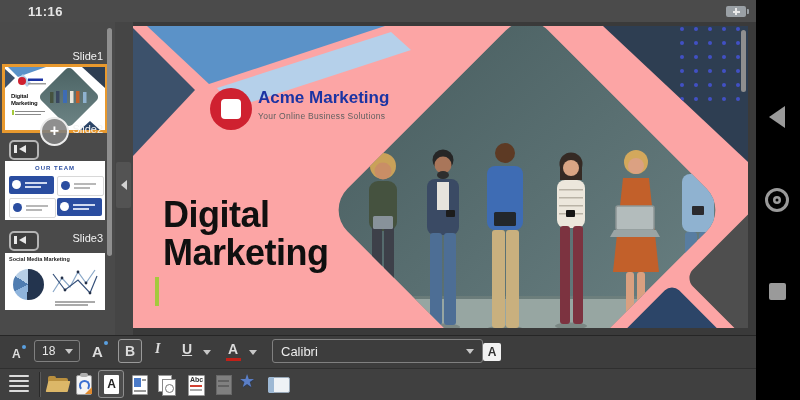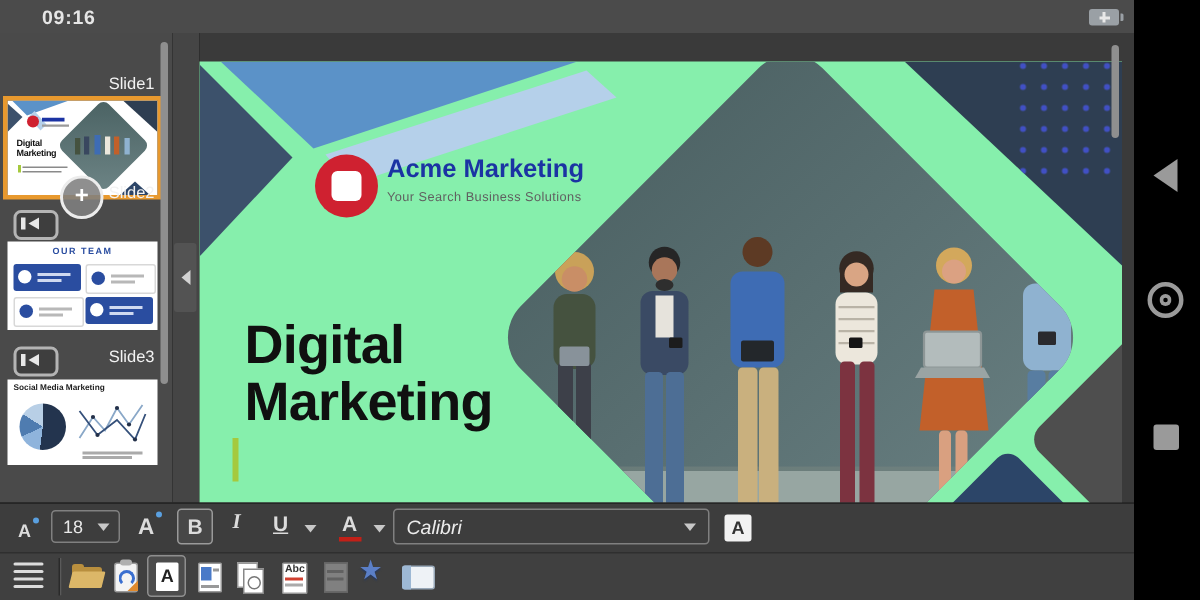--- a/index.html
+++ b/index.html
@@ -60,21 +60,21 @@
   .t3-cap1{left:50px;top:48px;width:40px;height:1.5px;background:#aaa;}
   .t3-cap2{left:50px;top:51px;width:33px;height:1.5px;background:#aaa;}
 
   
   .splitter{left:115px;top:22px;width:18px;height:313px;background:#454545;}
   .split-handle{left:1px;top:140px;width:15px;height:46px;background:#535353;border-radius:2px;}
   .split-arrow{left:4.5px;top:18px;width:0;height:0;border-top:5px solid transparent;border-bottom:5px solid transparent;border-right:6px solid #d2d2d2;}
 
   
   .canvas{left:133px;top:22px;width:623px;height:313px;background:#3a3a3a;}
-  .slide{left:133px;top:26px;width:615px;height:302px;background:#86efac;overflow:hidden;margin-top:15px;}
+  .slide{left:133px;top:26px;width:615px;height:302px;background:#fca5a5;overflow:hidden;}
   .canvas-scroll{left:741px;top:30px;width:5px;height:62px;background:#8f8f8f;border-radius:3px;z-index:5;}
 
   .logo-circle{left:77px;top:62px;width:42px;height:42px;border-radius:50%;background:#cf2130;}
   .logo-circle .sq{position:absolute;left:11px;top:11px;width:20px;height:20px;background:#fff;border-radius:4px;}
   .logo-name{left:125px;top:62px;font-size:17px;font-weight:800;color:#1b33a3;}
   .logo-tagline{left:125px;top:85px;font-size:8.5px;color:#606060;letter-spacing:.3px;}
 
   .slide-title{left:30px;top:170px;font-size:36px;line-height:38px;font-weight:800;color:#101010;letter-spacing:-.5px;}
   .green-bar{left:22px;top:251px;width:4px;height:29px;background:#a5c93d;}
   .subtitle{left:33px;top:250px;font-size:9.8px;line-height:15px;color:#3a3a3a;}
@@ -89,21 +89,21 @@
   .size-box .val{position:absolute;left:7px;top:3px;font-size:12px;color:#e8e8e8;}
   .grow-font{left:92px;top:7px;font-size:15px;}
   .grow-font .blue-dot{right:-5px;top:-2px;}
   .caret{position:absolute;width:0;height:0;border-left:4.5px solid transparent;border-right:4.5px solid transparent;border-top:5px solid #c8c8c8;}
   .bold-btn{left:118px;top:3px;width:24px;height:24px;border:1px solid #9a9a9a;border-radius:3px;box-sizing:border-box;background:#474747;text-align:center;}
   .bold-btn span{font-size:14px;line-height:22px;}
   .italic-btn{left:155px;top:5px;font-size:14px;font-style:italic;font-family:"Liberation Serif",serif;}
   .uline-btn{left:182px;top:5px;font-size:14px;text-decoration:underline;}
   .fcolor-btn{left:228px;top:5px;font-size:14px;}
   .fcolor-red{left:226px;top:22px;width:15px;height:3px;background:#c22018;}
-  .font-box{left:262px;top:3px;width:211px;height:24px;border:1px solid #808080;border-radius:3px;box-sizing:border-box;font-style:italic;}
+  .font-box{left:272px;top:3px;width:211px;height:24px;border:1px solid #808080;border-radius:3px;box-sizing:border-box;}
   .font-box .val{position:absolute;left:8px;top:4px;font-size:13px;color:#ececec;}
   .charstyle-btn{left:483px;top:7px;width:18px;height:18px;background:#f2f2f2;border-radius:2px;text-align:center;font-size:12px;font-weight:700;color:#333;line-height:18px;}
 
   
   .icon-bar{left:0;top:368px;width:756px;height:32px;background:#404040;border-top:1px solid #2f2f2f;box-sizing:border-box;}
   .ibtn{position:absolute;top:4px;width:24px;height:24px;}
   .ham{left:8px;}
   .ham i{position:absolute;left:1px;width:20px;height:2.4px;background:#dcdcdc;border-radius:1px;}
   .sep{left:39px;top:3px;width:1px;height:25px;background:#2a2a2a;border-right:1px solid #5a5a5a;}
   .folder{left:47px;}
@@ -136,21 +136,21 @@
   .dimpg .l{position:absolute;left:5px;width:11px;height:1.5px;background:#8a8a8a;}
   .star{left:239px;top:1px;font-size:18px;color:#5b7fc7;text-shadow:0 1px 1px #2a3a5a;}
   .panel{left:267px;}
   .panel .bx{position:absolute;left:1px;top:4px;width:22px;height:16px;background:#eef2f6;border:1px solid #98a8b8;border-radius:2px;box-sizing:border-box;}
   .panel .tb{position:absolute;left:1px;top:4px;width:6px;height:16px;background:#9db8d4;border-radius:2px 0 0 2px;}
 </style>
 </head>
 <body>
 
 <div class="abs status-bar">
-  <div class="abs clock">09:16</div>
+  <div class="abs clock">11:16</div>
   <div class="abs battery">
     <span class="plus-v"></span>
       <span class="plus-h"></span>
   </div>
 </div>
 
 <div class="abs nav-bar">
   <div class="abs nav-back"></div>
   <div class="abs nav-home">
     <div class="abs nav-home-inner"></div>
@@ -367,21 +367,21 @@
         <rect x="566" y="206" width="12" height="94" rx="3" fill="#587da1"></rect>
       </g>
     </g>
   </svg>
 
   
   <div class="abs logo-circle">
       <div class="sq"></div>
     </div>
   <div class="abs logo-name">Acme Marketing</div>
-  <div class="abs logo-tagline">Your Search Business Solutions</div>
+  <div class="abs logo-tagline">Your Online Business Solutions</div>
 
   
   <div class="abs slide-title">
     <div>Digital</div>
     <div>Marketing</div>
   </div>
   <div class="abs green-bar"></div>
 </div>
 
 <div class="abs canvas-scroll"></div>

